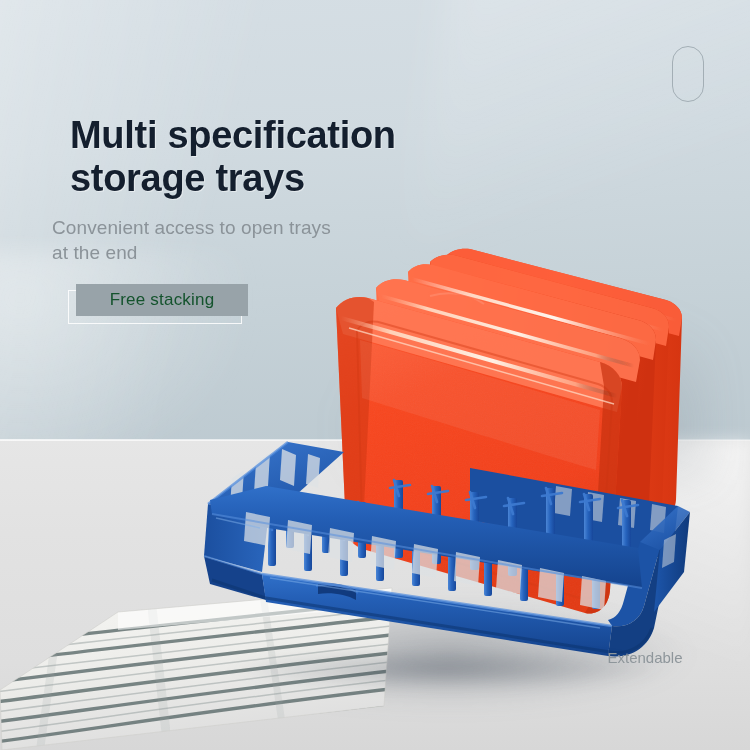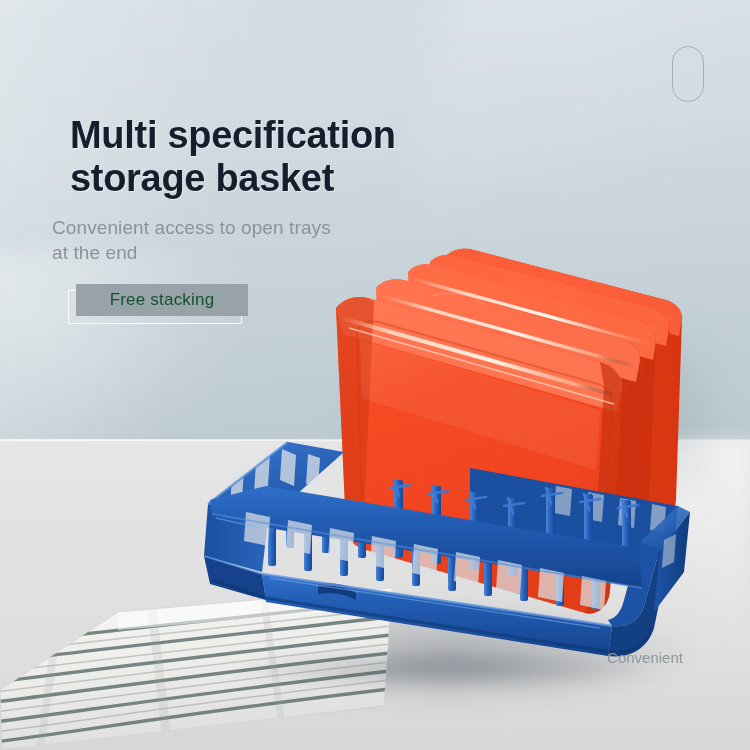--- a/index.html
+++ b/index.html
@@ -436,31 +436,31 @@
         <path d="M270,578 L600,628" stroke="#7fb0ea" stroke-width="1.4" fill="none"></path>
         <path d="M216,518 L260,528" stroke="#7fb0ea" stroke-width="1.4" fill="none"></path>
       </g>
     </svg>
 
     <div class="contact-shadow"></div>
   </div>
 
   <div class="headline">
     <div>Multi specification</div>
-    <div>storage basket</div>
+    <div>storage trays</div>
   </div>
 
   <div class="subhead">
     <div>Convenient access to open trays</div>
     <div>at the end</div>
   </div>
 
   <div class="badge-wrap">
     <div class="badge-ghost"></div>
     <div class="badge-fill"></div>
     <div class="badge-label">Free stacking</div>
   </div>
 
   <div class="note">
-    <div>Convenient</div>
+    <div>Extendable</div>
   </div>
 
 </div>
 
 </body></html>

